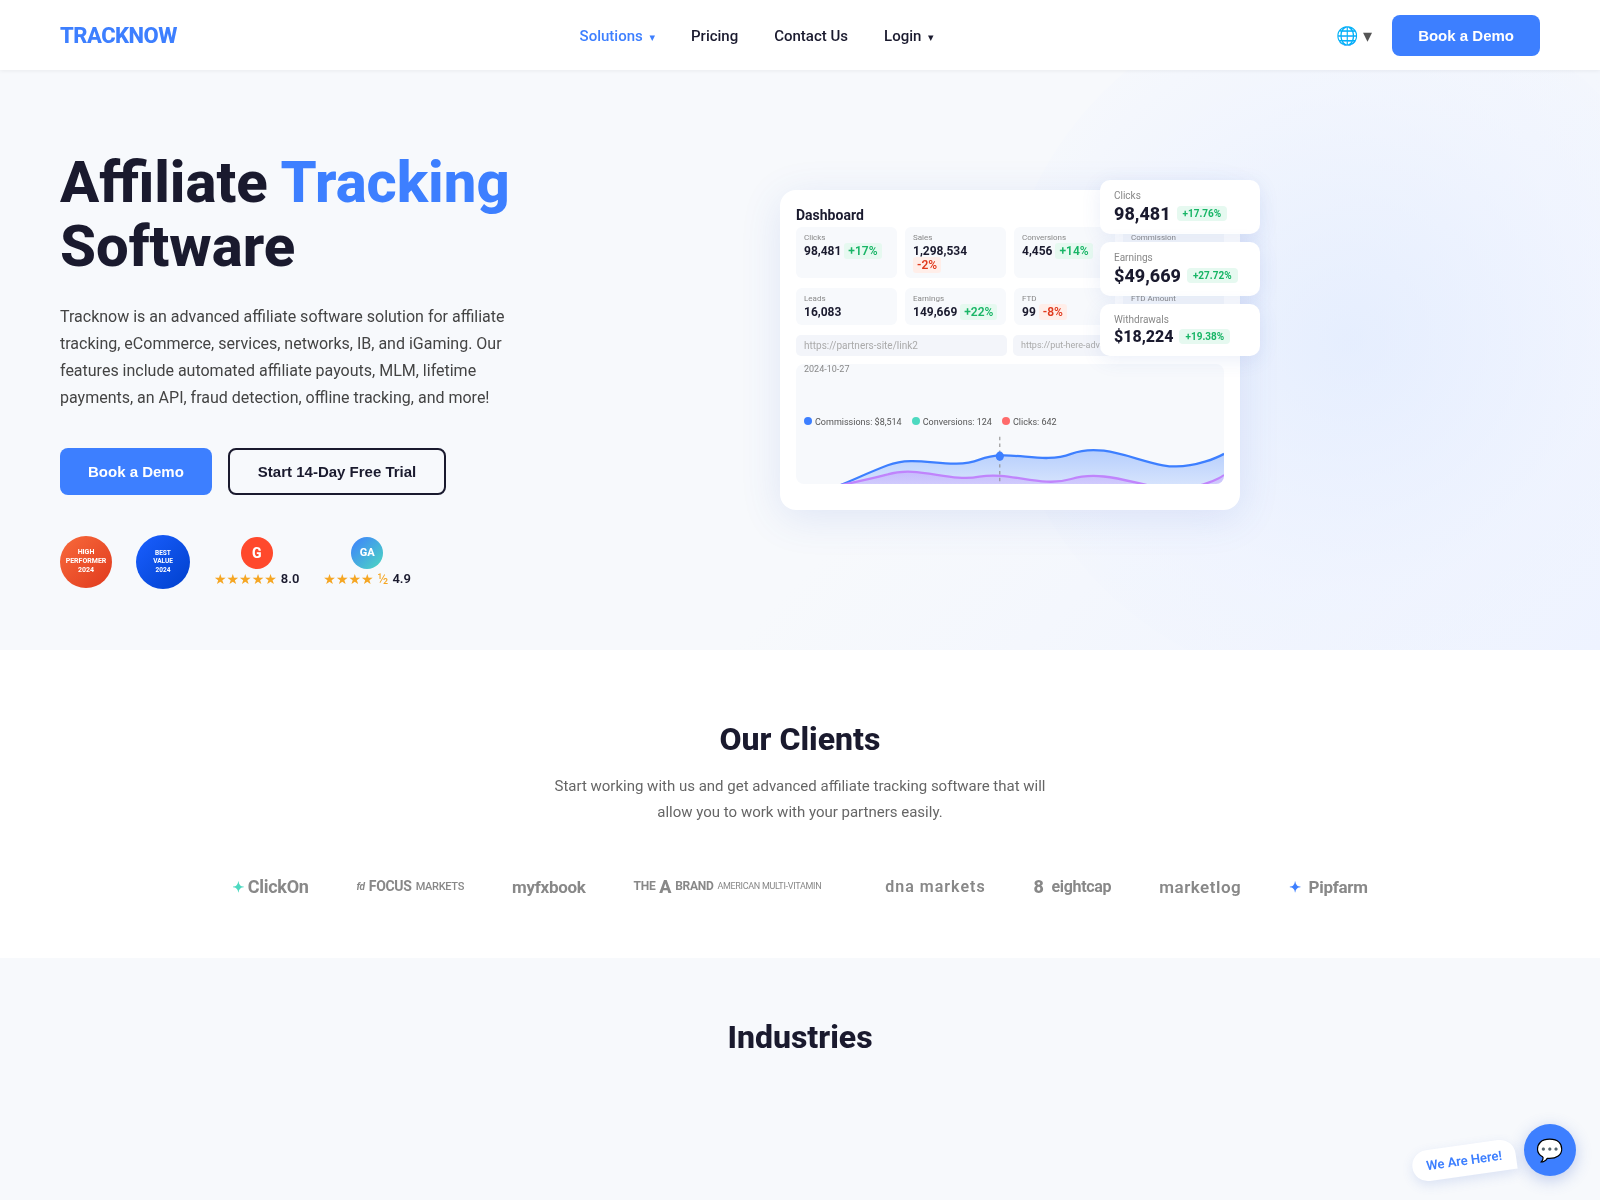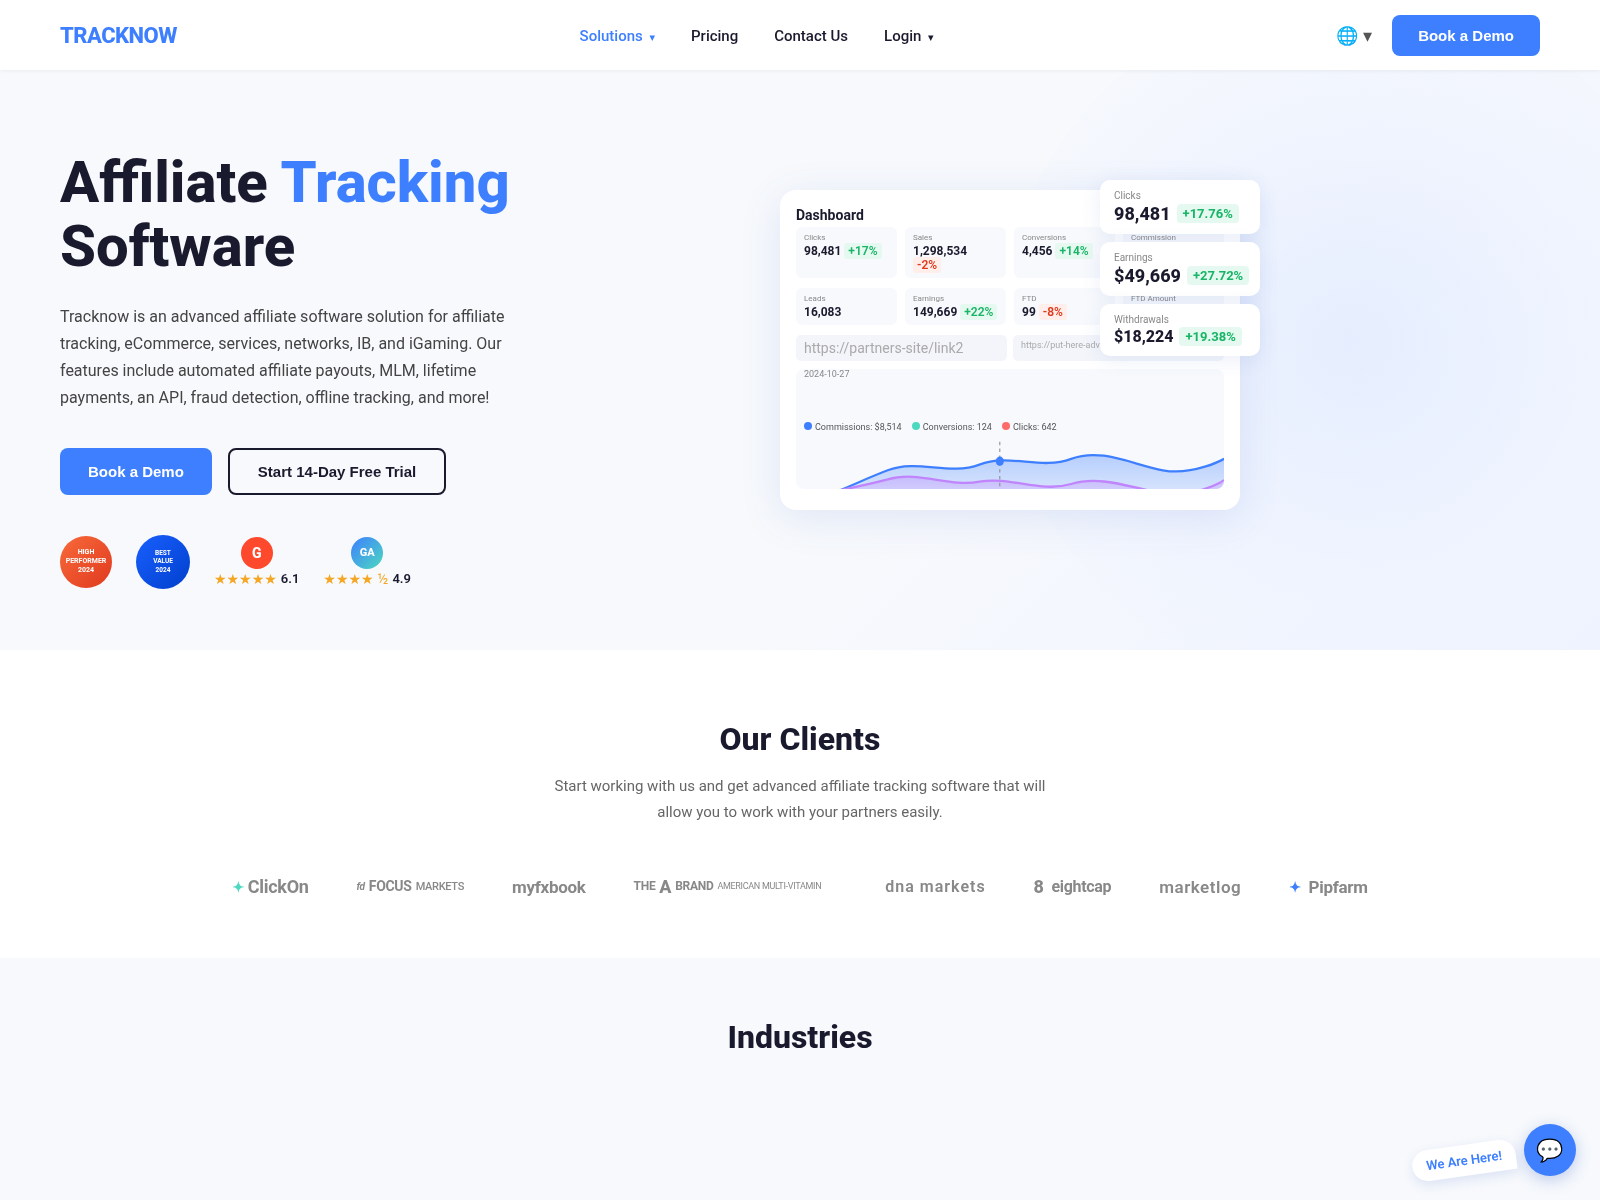--- a/index.html
+++ b/index.html
@@ -75,21 +75,21 @@
     
     .stat-cards-col {
       position: absolute; right: 0; top: 0; display: flex; flex-direction: column; gap: 8px; width: 160px;
     }
     .stat-card {
       background: #fff; border-radius: 10px; box-shadow: 0 4px 20px rgba(60,100,200,0.10);
       padding: 10px 14px; display: flex; flex-direction: column; gap: 2px;
     }
     .sc-label { font-size: 10px; color: #888; }
     .sc-value { font-size: 18px; font-weight: 800; color: #1a1a2e; display: flex; align-items: center; gap: 6px; }
-    .sc-badge { font-size: 13px; font-weight: 700; padding: 2px 6px; border-radius: 4px; }
+    .sc-badge { font-size: 10px; font-weight: 700; padding: 2px 6px; border-radius: 4px; }
     .sc-badge.green { background: #e6f9f0; color: #18b566; }
 
     
     .hero-blob {
       position: absolute; right: -100px; top: -80px; width: 700px; height: 700px;
       border-radius: 50%; background: radial-gradient(circle, #dce8ff 0%, #eef3ff 50%, transparent 80%);
       opacity: 0.6; z-index: 0;
     }
 
     
@@ -170,21 +170,21 @@
         <div class="badge-circle blue-badge" style="background:linear-gradient(135deg,#1a5fff,#0040cc); width:54px;height:54px;border-radius:50%;display:flex;align-items:center;justify-content:center;color:#fff;font-size:6.5px;font-weight:700;text-align:center;line-height:1.3;padding:4px;">
           BEST<br>VALUE<br>2024
         </div>
       </div>
 
       <div class="badge-item">
         <div style="display:flex;flex-direction:column;align-items:center;gap:2px;">
           <div style="width:32px;height:32px;background:#ff492c;border-radius:50%;display:flex;align-items:center;justify-content:center;color:#fff;font-weight:800;font-size:14px;">G</div>
           <div class="badge-stars">
               <span class="stars">★★★★★</span>
-              <span style="font-size:13px;font-weight:600;color:#1a1a2e;">6.1</span>
+              <span style="font-size:13px;font-weight:600;color:#1a1a2e;">8.0</span>
             </div>
         </div>
       </div>
 
       <div class="badge-item">
         <div style="display:flex;flex-direction:column;align-items:center;gap:2px;">
           <div style="width:32px;height:32px;background:linear-gradient(135deg,#3d7fff,#4dd9c0);border-radius:50%;display:flex;align-items:center;justify-content:center;color:#fff;font-weight:800;font-size:11px;">GA</div>
           <div class="badge-stars">
               <span class="stars">★★★★</span>
               <span style="color:#f5a623;font-size:14px;">½</span>
@@ -239,21 +239,21 @@
             <div class="stat-label">FTD</div>
             <div class="stat-value">99 <span class="stat-badge red">-8%</span></div>
           </div>
           <div class="stat-box">
             <div class="stat-label">FTD Amount</div>
             <div class="stat-value">11,282 <span class="stat-badge green">+5%</span></div>
           </div>
         </div>
 
         <div style="display:flex;gap:6px;margin-bottom:8px;">
-          <div style="flex:1;background:#f3f5fa;border-radius:5px;padding:5px 8px;font-size:14px;color:#aaa;">https://partners-site/link2</div>
+          <div style="flex:1;background:#f3f5fa;border-radius:5px;padding:5px 8px;font-size:10px;color:#aaa;">https://partners-site/link2</div>
           <div style="flex:1;background:#f3f5fa;border-radius:5px;padding:5px 8px;font-size:9px;color:#aaa;">https://put-here-advertiser/le...</div>
         </div>
 
         <div class="chart-area">
           <div class="chart-date">2024-10-27</div>
           <div class="chart-legend">
             <span><span class="legend-dot" style="background:#3d7fff;"></span>Commissions: $8,514</span>
             <span><span class="legend-dot" style="background:#4dd9c0;"></span>Conversions: 124</span>
             <span><span class="legend-dot" style="background:#ff6b6b;"></span>Clicks: 642</span>
           </div>

